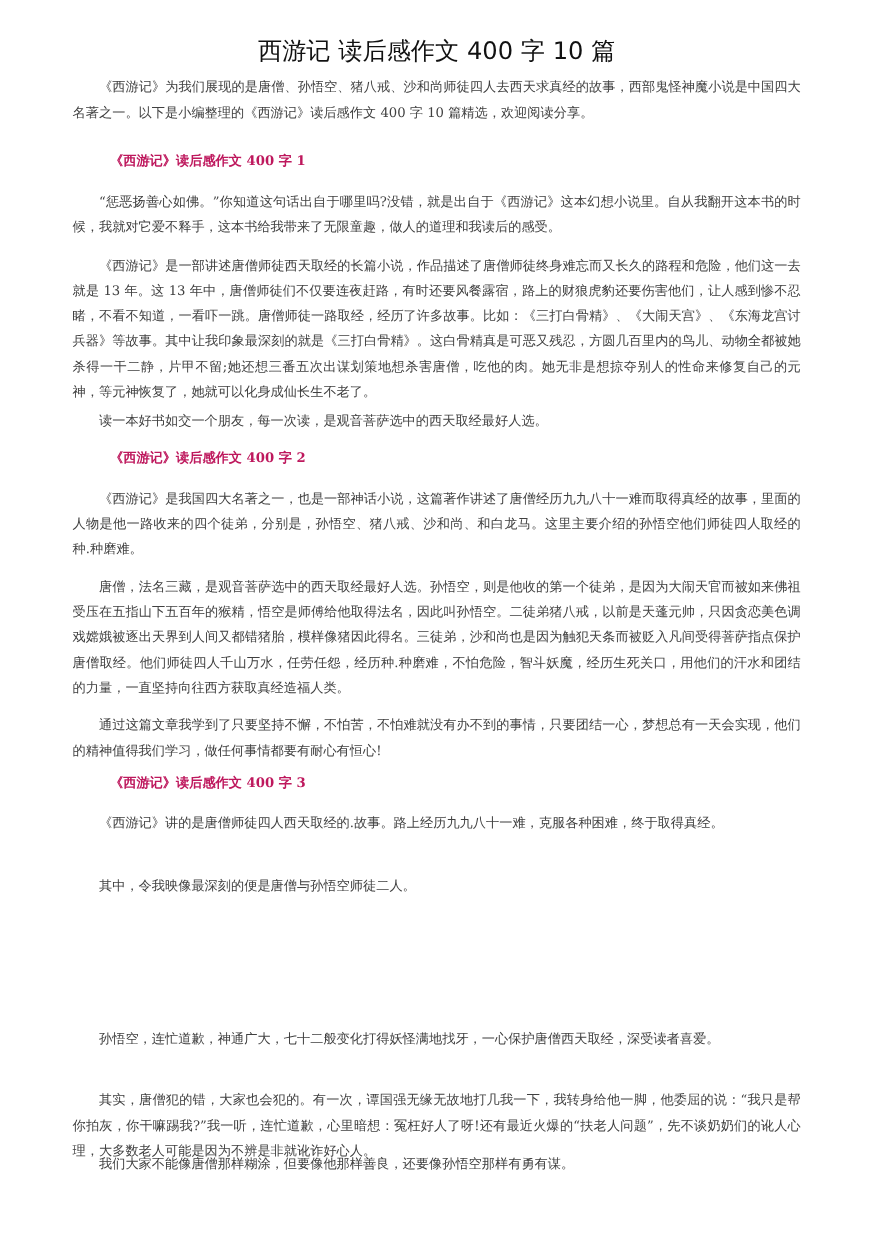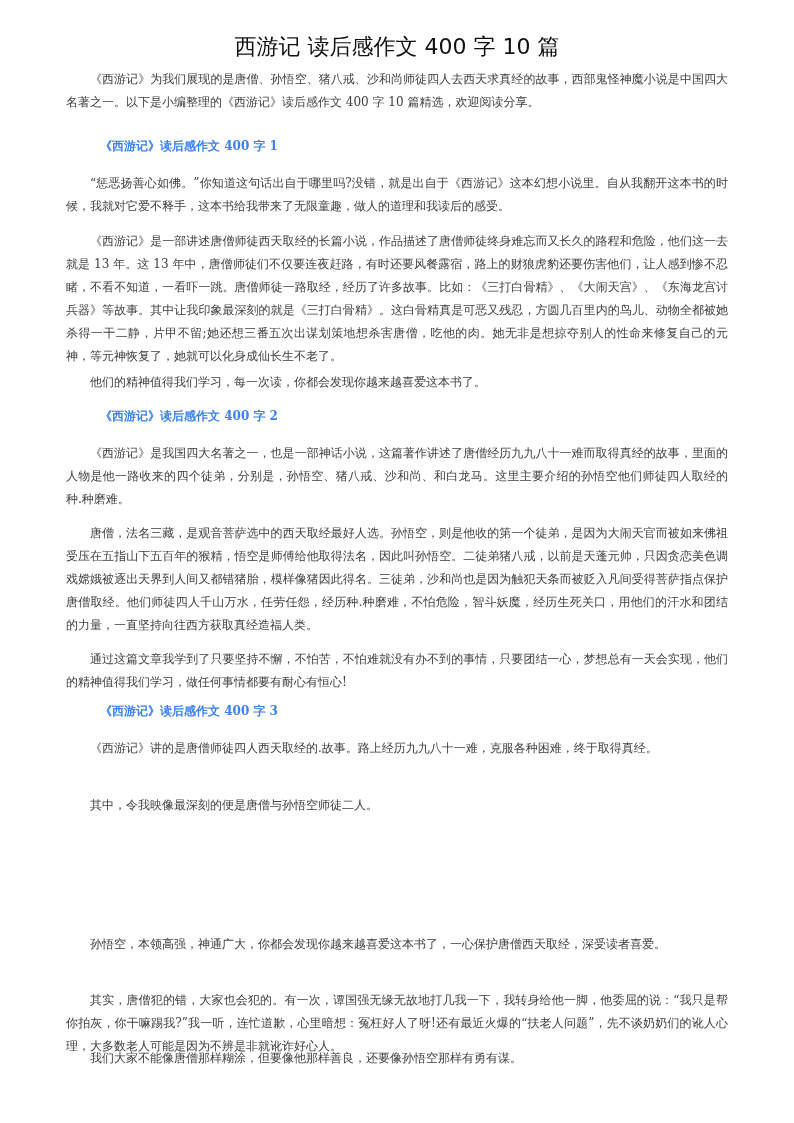--- a/index.html
+++ b/index.html
@@ -12,21 +12,21 @@
   }
   .block {
     position: absolute; left: 66px; width: 662px;
     font-family: "DejaVu Serif", serif; font-size: 12px;
     line-height: 23px; color: #404040; text-align: justify;
   }
   .para { text-indent: 2em; margin: 0; }
   .heading {
     position: absolute; left: 100px;
     font-family: "DejaVu Serif", serif; font-size: 12px;
-    font-weight: bold; color: #3b82f6;
+    font-weight: bold; color: #be185d;
   }
 </style>
 </head>
 <body>
 
 <div class="page">
   <div class="title">西游记  读后感作文 400 字 10 篇</div>
 
   <div class="block" style="top:68px;">
     <p class="para">《西游记》为我们展现的是唐僧、孙悟空、猪八戒、沙和尚师徒四人去西天求真经的故事，西部鬼怪神魔小说是中国四大名著之一。以下是小编整理的《西游记》读后感作文 400 字 10 篇精选，欢迎阅读分享。</p>
@@ -34,21 +34,21 @@
 
   <div class="heading" style="top:138px;">《西游记》读后感作文 400 字 1</div>
 
   <div class="block" style="top:172px;">
     <p class="para">“惩恶扬善心如佛。”你知道这句话出自于哪里吗?没错，就是出自于《西游记》这本幻想小说里。自从我翻开这本书的时候，我就对它爱不释手，这本书给我带来了无限童趣，做人的道理和我读后的感受。</p>
   </div>
   <div class="block" style="top:230px;">
     <p class="para">《西游记》是一部讲述唐僧师徒西天取经的长篇小说，作品描述了唐僧师徒终身难忘而又长久的路程和危险，他们这一去就是 13 年。这 13 年中，唐僧师徒们不仅要连夜赶路，有时还要风餐露宿，路上的财狼虎豹还要伤害他们，让人感到惨不忍睹，不看不知道，一看吓一跳。唐僧师徒一路取经，经历了许多故事。比如：《三打白骨精》、《大闹天宫》、《东海龙宫讨兵器》等故事。其中让我印象最深刻的就是《三打白骨精》。这白骨精真是可恶又残忍，方圆几百里内的鸟儿、动物全都被她杀得一干二静，片甲不留;她还想三番五次出谋划策地想杀害唐僧，吃他的肉。她无非是想掠夺别人的性命来修复自己的元神，等元神恢复了，她就可以化身成仙长生不老了。</p>
   </div>
   <div class="block" style="top:371px;">
-    <p class="para">他们的精神值得我们学习，每一次读，你都会发现你越来越喜爱这本书了。</p>
+    <p class="para">读一本好书如交一个朋友，每一次读，是观音菩萨选中的西天取经最好人选。</p>
   </div>
 
   <div class="heading" style="top:408px;">《西游记》读后感作文 400 字 2</div>
 
   <div class="block" style="top:442px;">
     <p class="para">《西游记》是我国四大名著之一，也是一部神话小说，这篇著作讲述了唐僧经历九九八十一难而取得真经的故事，里面的人物是他一路收来的四个徒弟，分别是，孙悟空、猪八戒、沙和尚、和白龙马。这里主要介绍的孙悟空他们师徒四人取经的种.种磨难。</p>
   </div>
   <div class="block" style="top:522px;">
     <p class="para">唐僧，法名三藏，是观音菩萨选中的西天取经最好人选。孙悟空，则是他收的第一个徒弟，是因为大闹天官而被如来佛祖受压在五指山下五百年的猴精，悟空是师傅给他取得法名，因此叫孙悟空。二徒弟猪八戒，以前是天蓬元帅，只因贪恋美色调戏嫦娥被逐出天界到人间又都错猪胎，模样像猪因此得名。三徒弟，沙和尚也是因为触犯天条而被贬入凡间受得菩萨指点保护唐僧取经。他们师徒四人千山万水，任劳任怨，经历种.种磨难，不怕危险，智斗妖魔，经历生死关口，用他们的汗水和团结的力量，一直坚持向往西方获取真经造福人类。</p>
   </div>
@@ -58,21 +58,21 @@
 
   <div class="heading" style="top:703px;">《西游记》读后感作文 400 字 3</div>
 
   <div class="block" style="top:737px;">
     <p class="para">《西游记》讲的是唐僧师徒四人西天取经的.故事。路上经历九九八十一难，克服各种困难，终于取得真经。</p>
   </div>
   <div class="block" style="top:794px;">
     <p class="para">其中，令我映像最深刻的便是唐僧与孙悟空师徒二人。</p>
   </div>
   <div class="block" style="top:933px;">
-    <p class="para">孙悟空，本领高强，神通广大，你都会发现你越来越喜爱这本书了，一心保护唐僧西天取经，深受读者喜爱。</p>
+    <p class="para">孙悟空，连忙道歉，神通广大，七十二般变化打得妖怪满地找牙，一心保护唐僧西天取经，深受读者喜爱。</p>
   </div>
   <div class="block" style="top:989px;">
     <p class="para">其实，唐僧犯的错，大家也会犯的。有一次，谭国强无缘无故地打几我一下，我转身给他一脚，他委屈的说：“我只是帮你拍灰，你干嘛踢我?”我一听，连忙道歉，心里暗想：冤枉好人了呀!还有最近火爆的“扶老人问题”，先不谈奶奶们的讹人心理，大多数老人可能是因为不辨是非就讹诈好心人。</p>
   </div>
   <div class="block" style="top:1047px;">
     <p class="para">我们大家不能像唐僧那样糊涂，但要像他那样善良，还要像孙悟空那样有勇有谋。</p>
   </div>
 </div>
 
 </body></html>

